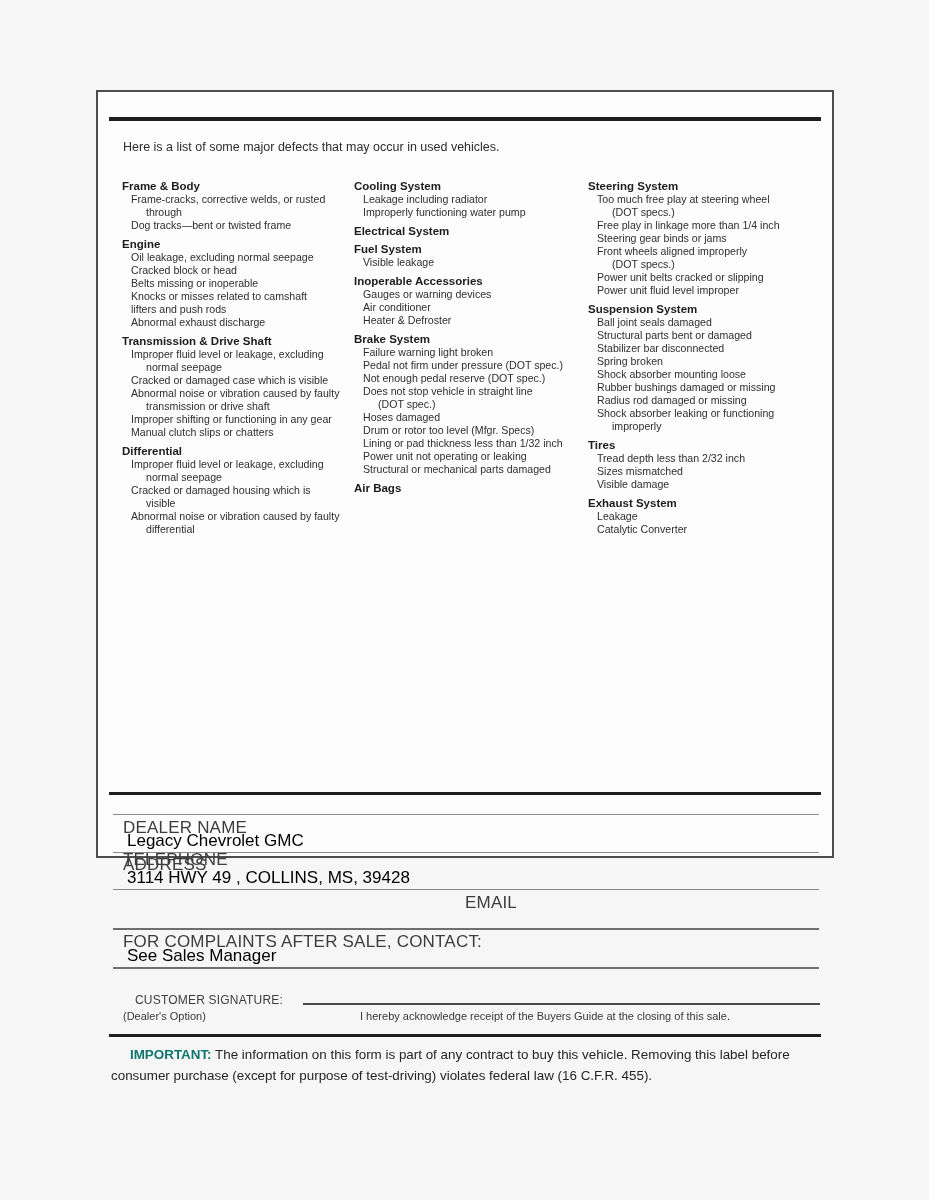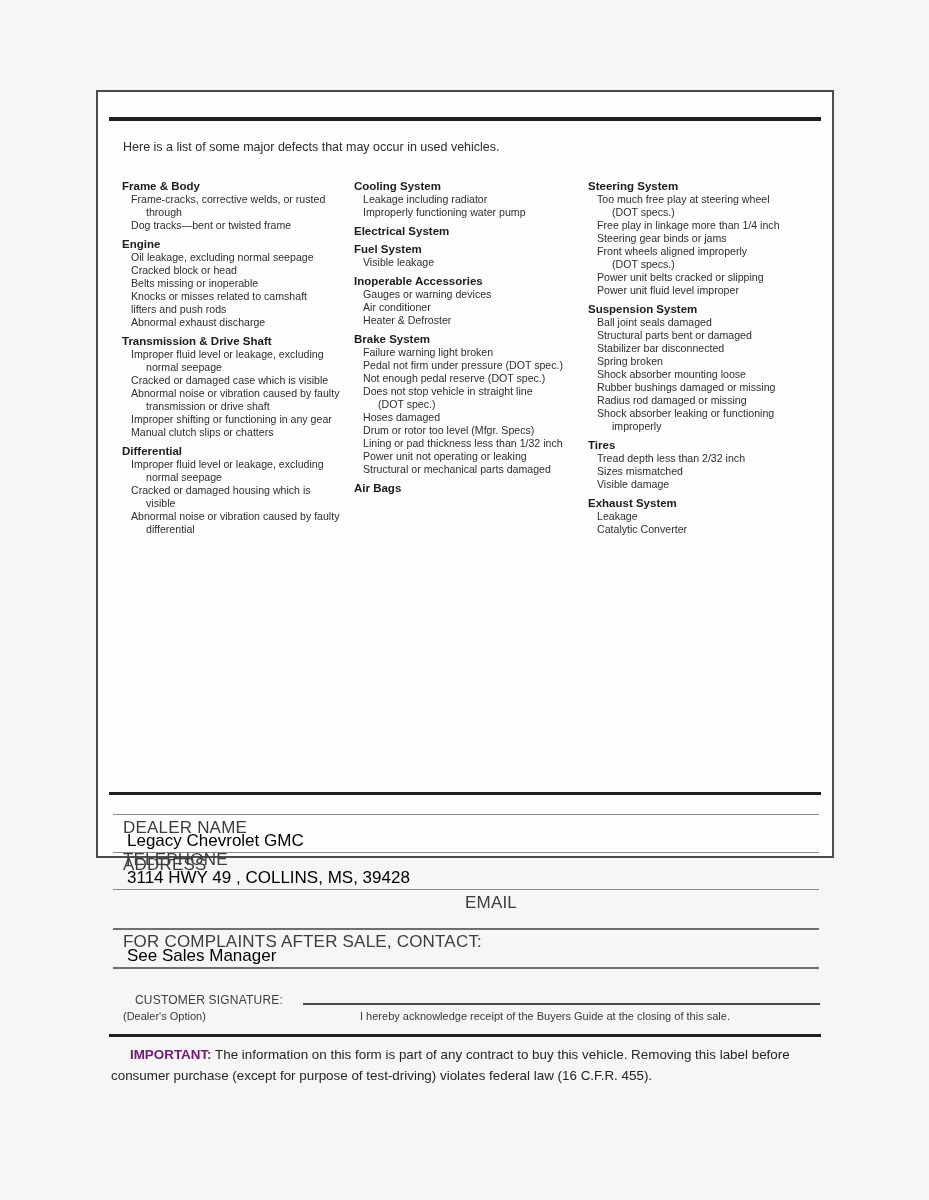--- a/index.html
+++ b/index.html
@@ -70,21 +70,21 @@
   .sig-line {
     position: absolute;
     top: 911px; left: 205px; width: 517px; height: 1.5px;
     background: #4a4a4a;
   }
   .important {
     position: absolute;
     top: 952px; left: 13px; width: 710px;
     font-size: 13.4px; line-height: 21px; color: #252525;
   }
-  .important b { font-weight: bold; color: #701a75; padding-left: 19px; }
+  .important b { font-weight: bold; color: #0f766e; padding-left: 19px; }
 </style>
 </head>
 <body>
 
 <div class="sheet">
 
   <div class="rule-thick" style="top:25px;"></div>
 
   <p class="intro">Here is a list of some major defects that may occur in used vehicles.</p>
 

